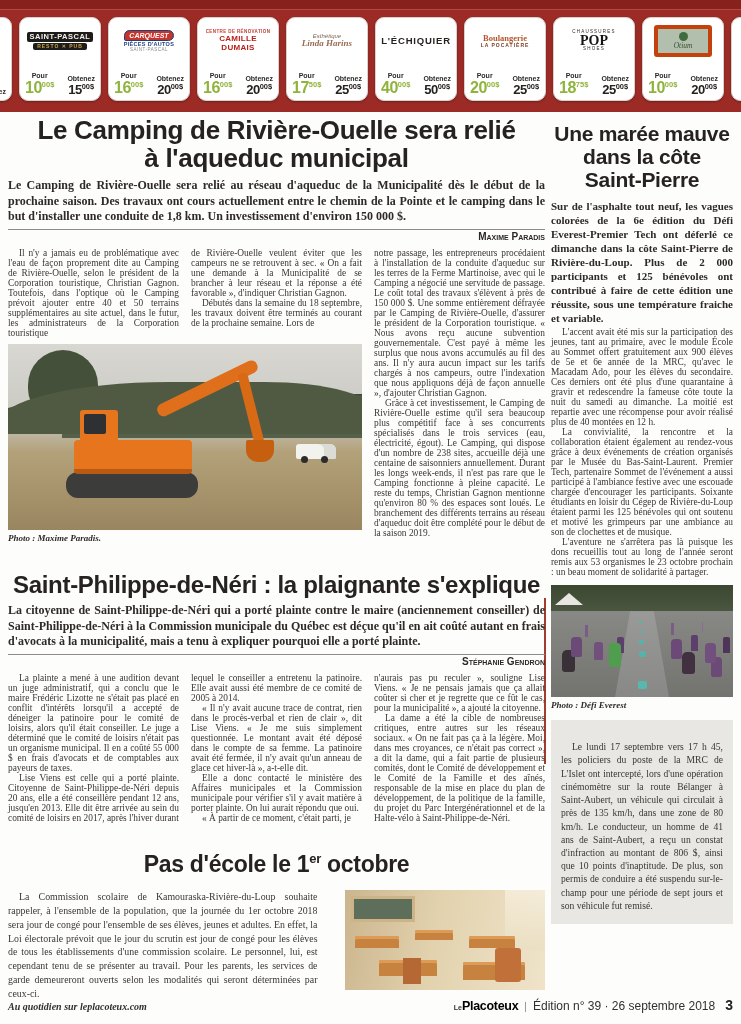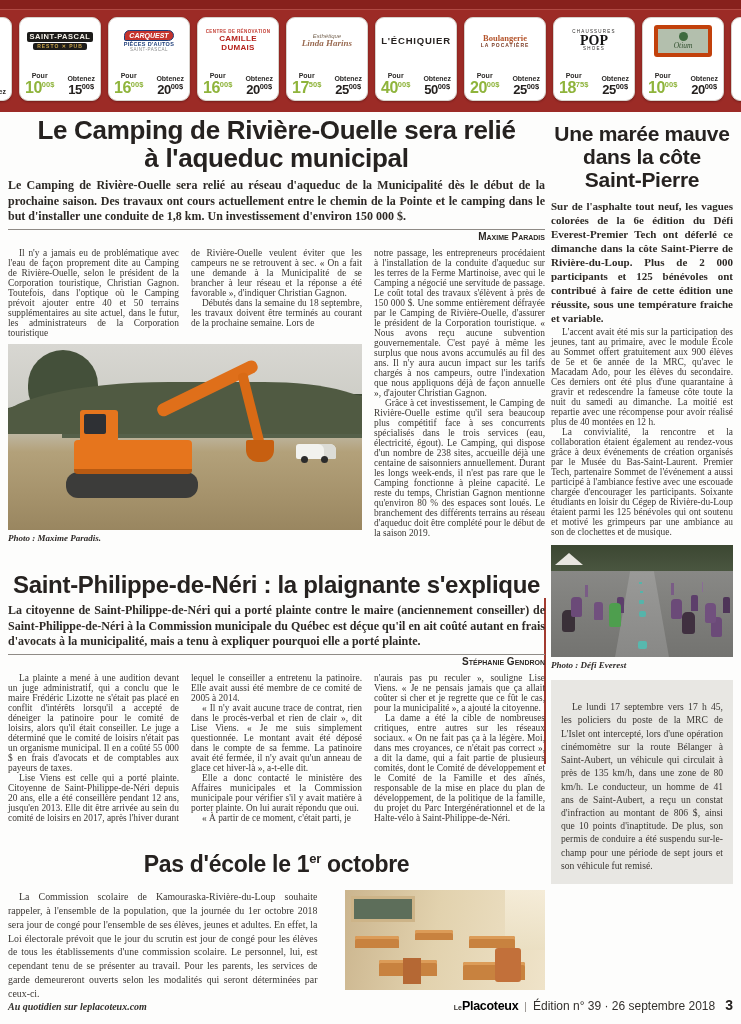--- a/index.html
+++ b/index.html
@@ -333,20 +333,21 @@
   </div>
 
   <div id="sidebar">
     <h2 class="h-sans title-side">Une marée mauve
 dans la côte
 Saint-Pierre</h2>
     <p class="lead">Sur de l'asphalte tout neuf, les vagues colorées de la 6e édition du Défi Everest-Premier Tech ont déferlé ce dimanche dans la côte Saint-Pierre de Rivière-du-Loup. Plus de 2 000 participants et 125 bénévoles ont contribué à faire de cette édition une réussite, sous une température fraiche et variable.</p>
     <div class="body-txt">
       <p>L'accent avait été mis sur la participation des jeunes, tant au primaire, avec le module École au Sommet offert gratuitement aux 900 élèves de 5e et 6e année de la MRC, qu'avec le Macadam Ado, pour les élèves du secondaire. Ces derniers ont été plus d'une quarantaine à gravir et redescendre la fameuse côte toute la nuit du samedi au dimanche. La moitié est repartie avec une récompense pour avoir réalisé plus de 40 montées en 12 h.</p>
       <p>La convivialité, la rencontre et la collaboration étaient également au rendez-vous grâce à deux événements de création organisés par le Musée du Bas-Saint-Laurent. Premier Tech, partenaire Sommet de l'événement a aussi participé à l'ambiance festive avec une escouade chargée d'encourager les participants. Soixante étudiants en loisir du Cégep de Rivière-du-Loup étaient parmi les 125 bénévoles qui ont soutenu et motivé les grimpeurs par une ambiance au son de clochettes et de musique.</p>
+      <p>L'aventure ne s'arrêtera pas là puisque les dons recueillis tout au long de l'année seront remis aux 53 organismes le 23 octobre prochain : un beau moment de solidarité à partager.</p>
     </div>
     <div class="photo-run">
       <div class="run-trees"></div>
       <div class="run-tent"></div>
       <div class="run-road"></div>
       <div class="run-cones2"></div>
       <div class="run-cones"></div>
       <div class="run-crowd"></div>
       <div class="run-green"></div>
     </div>

